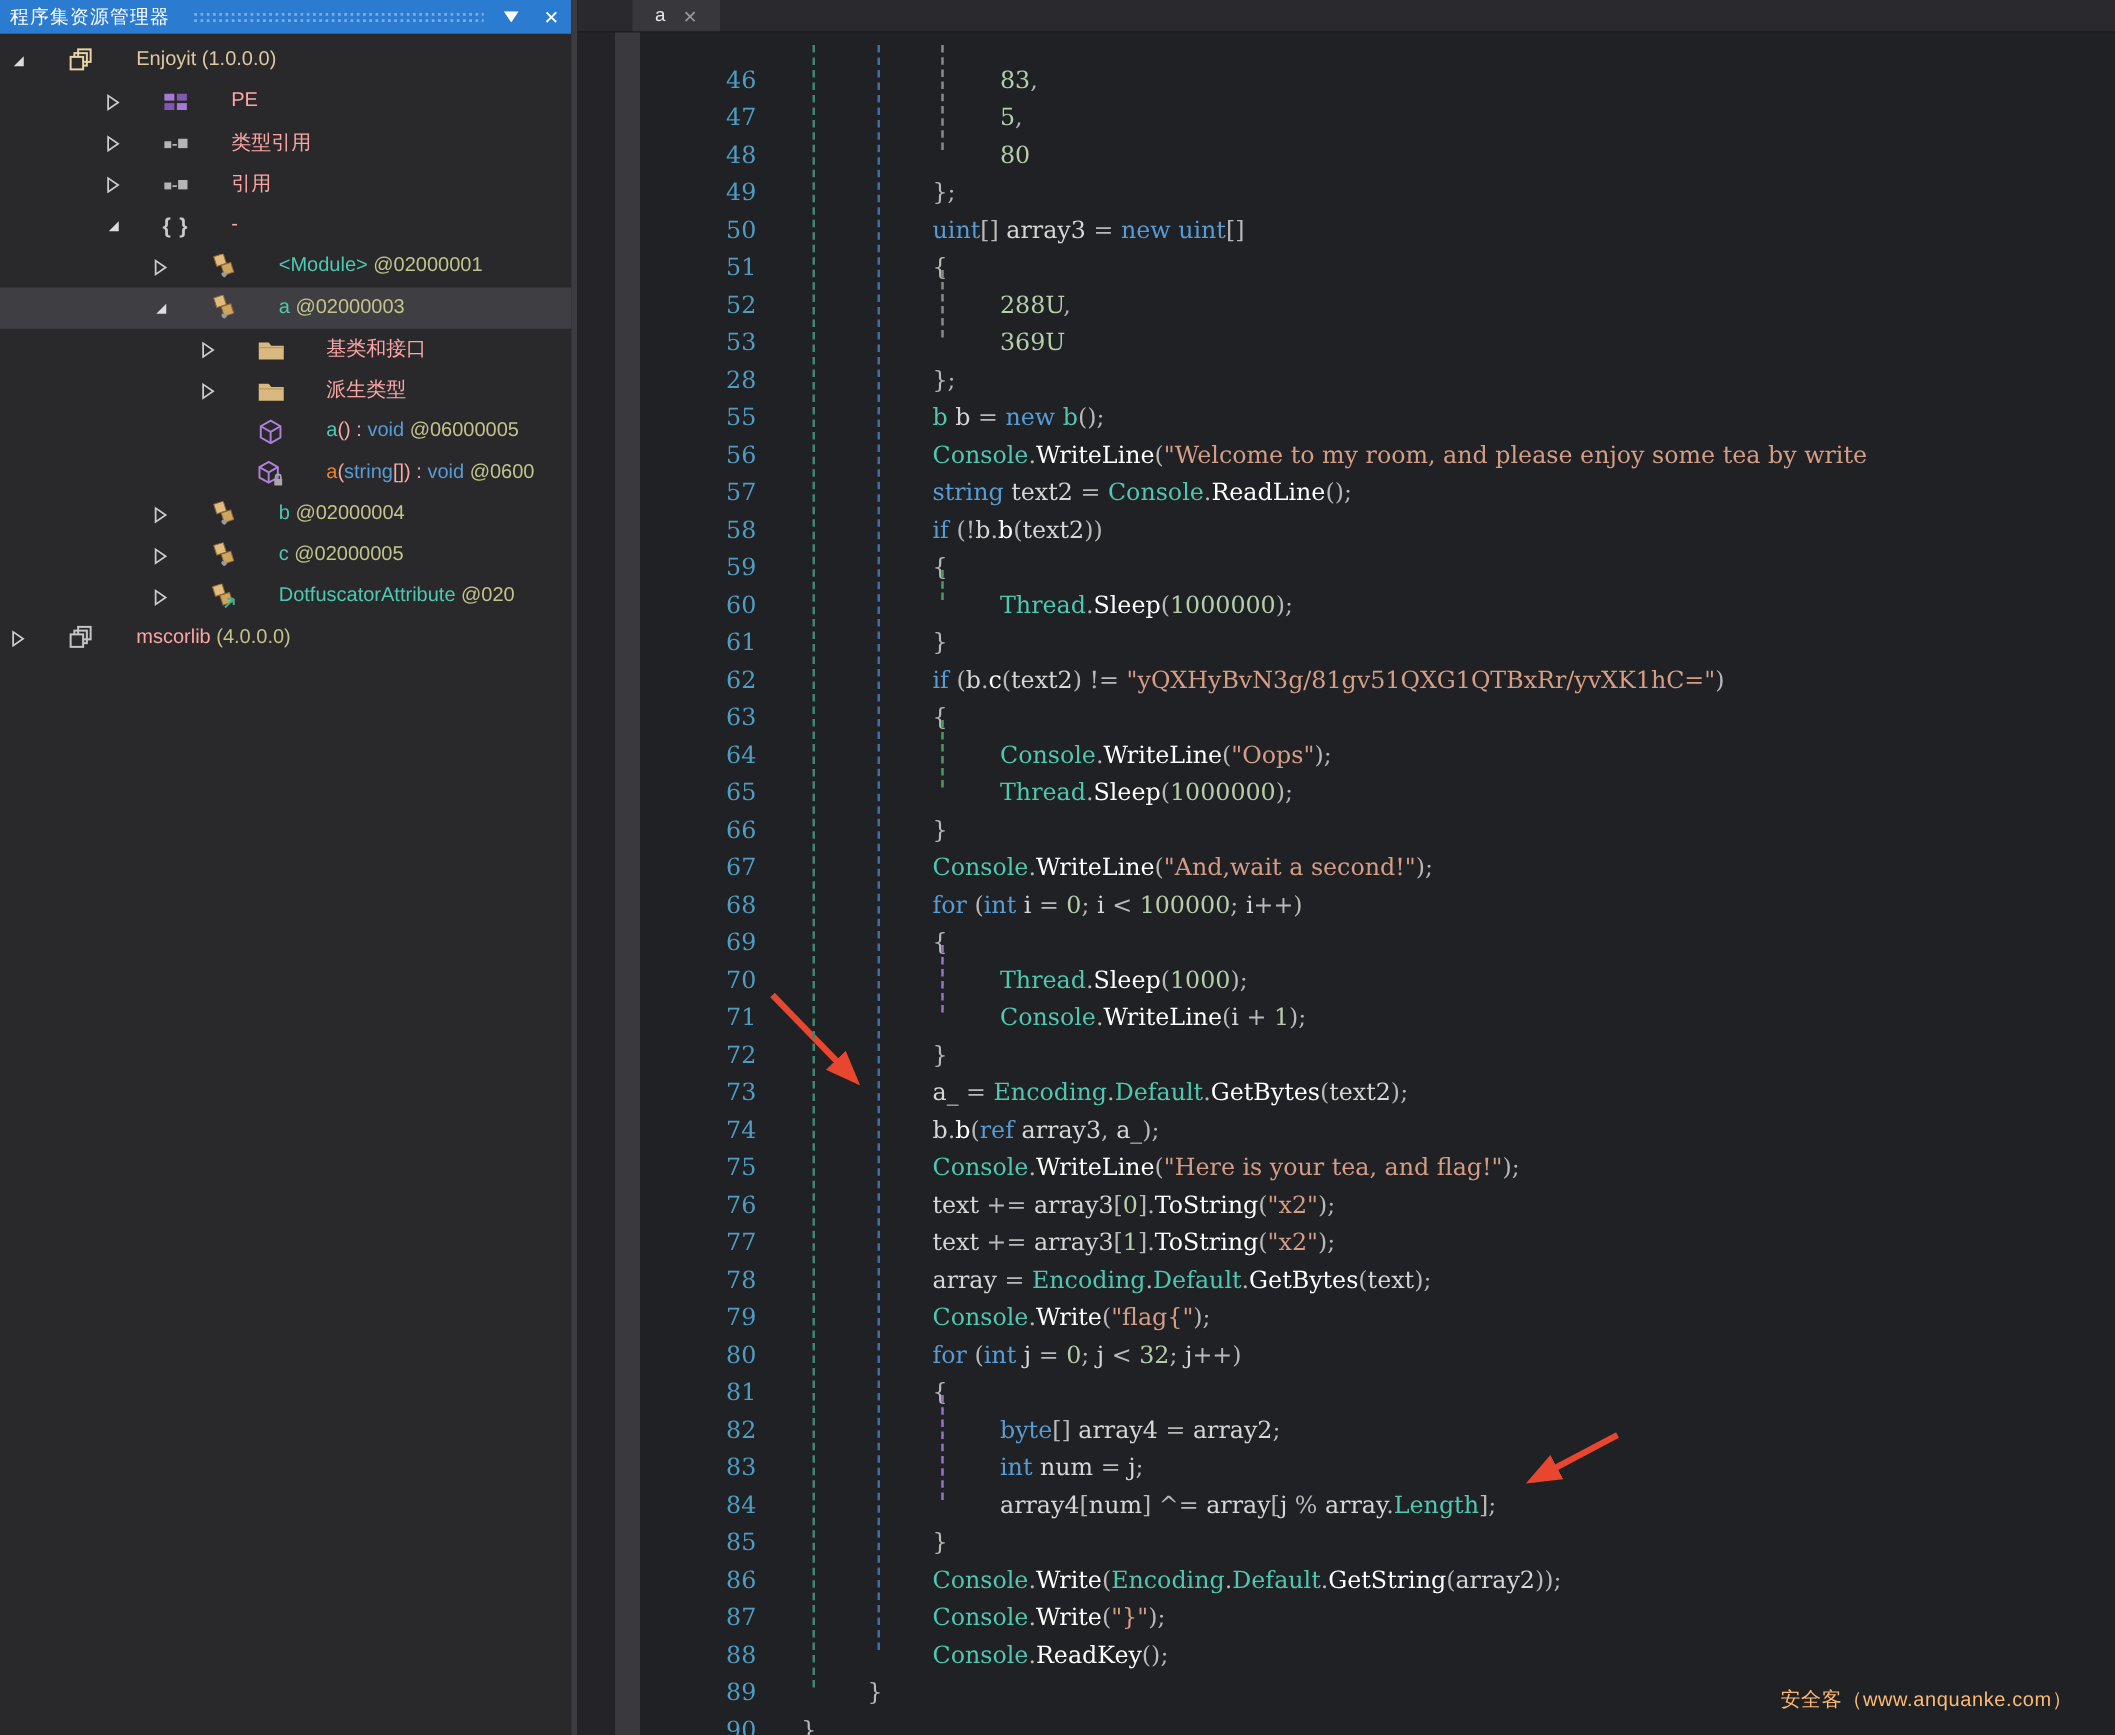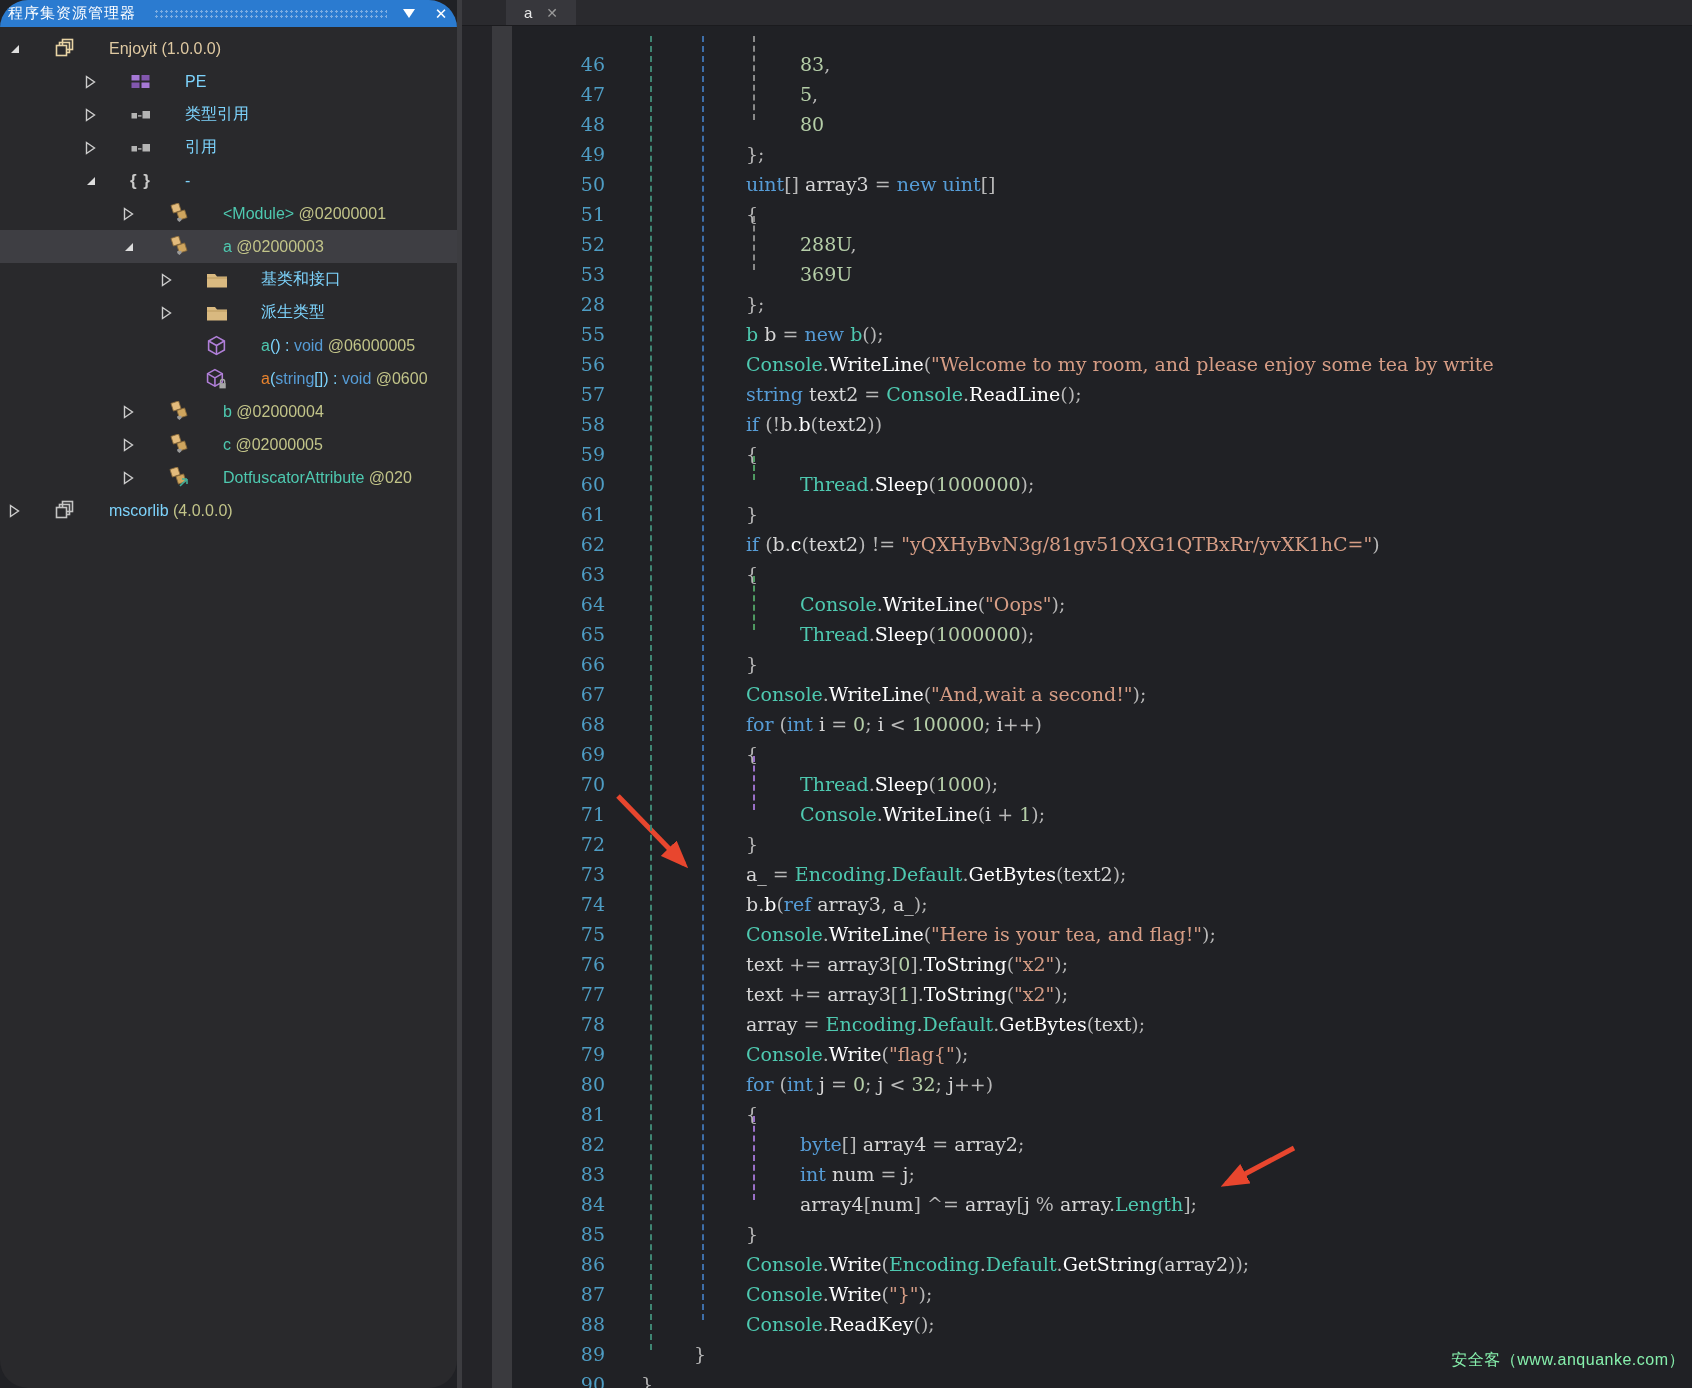--- a/index.html
+++ b/index.html
@@ -1,20 +1,20 @@
 <!DOCTYPE html>
 <html><head>
 <meta charset="utf-8">
 <style>
   * { margin:0; padding:0; box-sizing:border-box; }
   html,body { width:1692px; height:1388px; overflow:hidden; }
   body { background:#202125; font-family:"Liberation Sans", sans-serif; position:relative; }
 
   
-  #explorer { position:absolute; left:0; top:0; width:457px; height:1388px; background:#29292c; overflow:hidden;border-radius:28px; }
+  #explorer { position:absolute; left:0; top:0; width:457px; height:1388px; background:#29292c; overflow:hidden; }
   #explorer-header { position:relative; height:27px; background:#2b7bd0; color:#fff; display:flex; align-items:center; padding:0 8px; }
   #explorer-title { font-size:15px; letter-spacing:1px; white-space:nowrap; }
   #header-grip { flex:1; height:9px; margin:0 14px 0 18px;
      background-image:radial-gradient(circle, rgba(255,255,255,.38) 1.1px, transparent 1.3px);
      background-size:5px 5px; }
   #header-btns { display:flex; align-items:center; gap:16px; }
   .hdr-icon { width:16px; height:16px; display:flex; align-items:center; justify-content:center; color:#fff; font-size:15px; cursor:default; }
 
   #tree { padding-top:5px; }
   .trow { height:33px; display:flex; align-items:center; white-space:nowrap; font-size:16px;gap:26px; }
@@ -40,23 +40,23 @@
   #code-lines { position:absolute; left:50px; top:16px; right:0; padding-top:7px;
      font-family:"DejaVu Serif", serif; font-size:19px; }
   .crow { height:30px; line-height:30px; display:flex; white-space:pre; }
   .ln { width:100px; flex:0 0 100px; text-align:right; padding-right:7px; color:#4e9dc4; }
   .code { flex:1; overflow:visible; }
 
   .guide { position:absolute; width:0; border-left:2px dashed #888; }
 
   #arrows { position:absolute; left:0; top:0; width:1230px; height:1362px; pointer-events:none; }
 
-  #watermark { position:absolute; top:1324px; right:7px; color:#86efac; font-size:16px; letter-spacing:.5px;margin-left:28px; }
+  #watermark { position:absolute; top:1324px; right:34px; color:#fdba74; font-size:16px; letter-spacing:.5px;margin-left:28px; }
 </style>
-<style>.tk-kw{color:#569cd6}.tk-typ{color:#4ec9b0}.tk-met{color:#ffffff}.tk-str{color:#d69d85}.tk-num{color:#b5cea8}.tk-id{color:#d6d6d6}.tk-pun{color:#b8b8b8}.c-beige{color:#dfc9a2}.c-module{color:#c39ae2}.c-plain{color:#7dd3fc}.c-type{color:#4ec9b0}.c-token{color:#c2c489}.c-kw{color:#569cd6}.c-entry{color:#e8832e}</style></head>
+<style>.tk-kw{color:#569cd6}.tk-typ{color:#4ec9b0}.tk-met{color:#ffffff}.tk-str{color:#d69d85}.tk-num{color:#b5cea8}.tk-id{color:#d6d6d6}.tk-pun{color:#b8b8b8}.c-beige{color:#dfc9a2}.c-module{color:#c39ae2}.c-plain{color:#fca5a5}.c-type{color:#4ec9b0}.c-token{color:#c2c489}.c-kw{color:#569cd6}.c-entry{color:#e8832e}</style></head>
 <body>
 
 <div id="explorer">
   <div id="explorer-header">
     <span id="explorer-title">程序集资源管理器</span>
     <div id="header-grip"></div>
     <div id="header-btns">
       <span class="hdr-icon">
         <svg width="12" height="9" viewBox="0 0 12 9">
             <path d="M0 0 L12 0 L6 9 Z" fill="#ffffff"></path>

